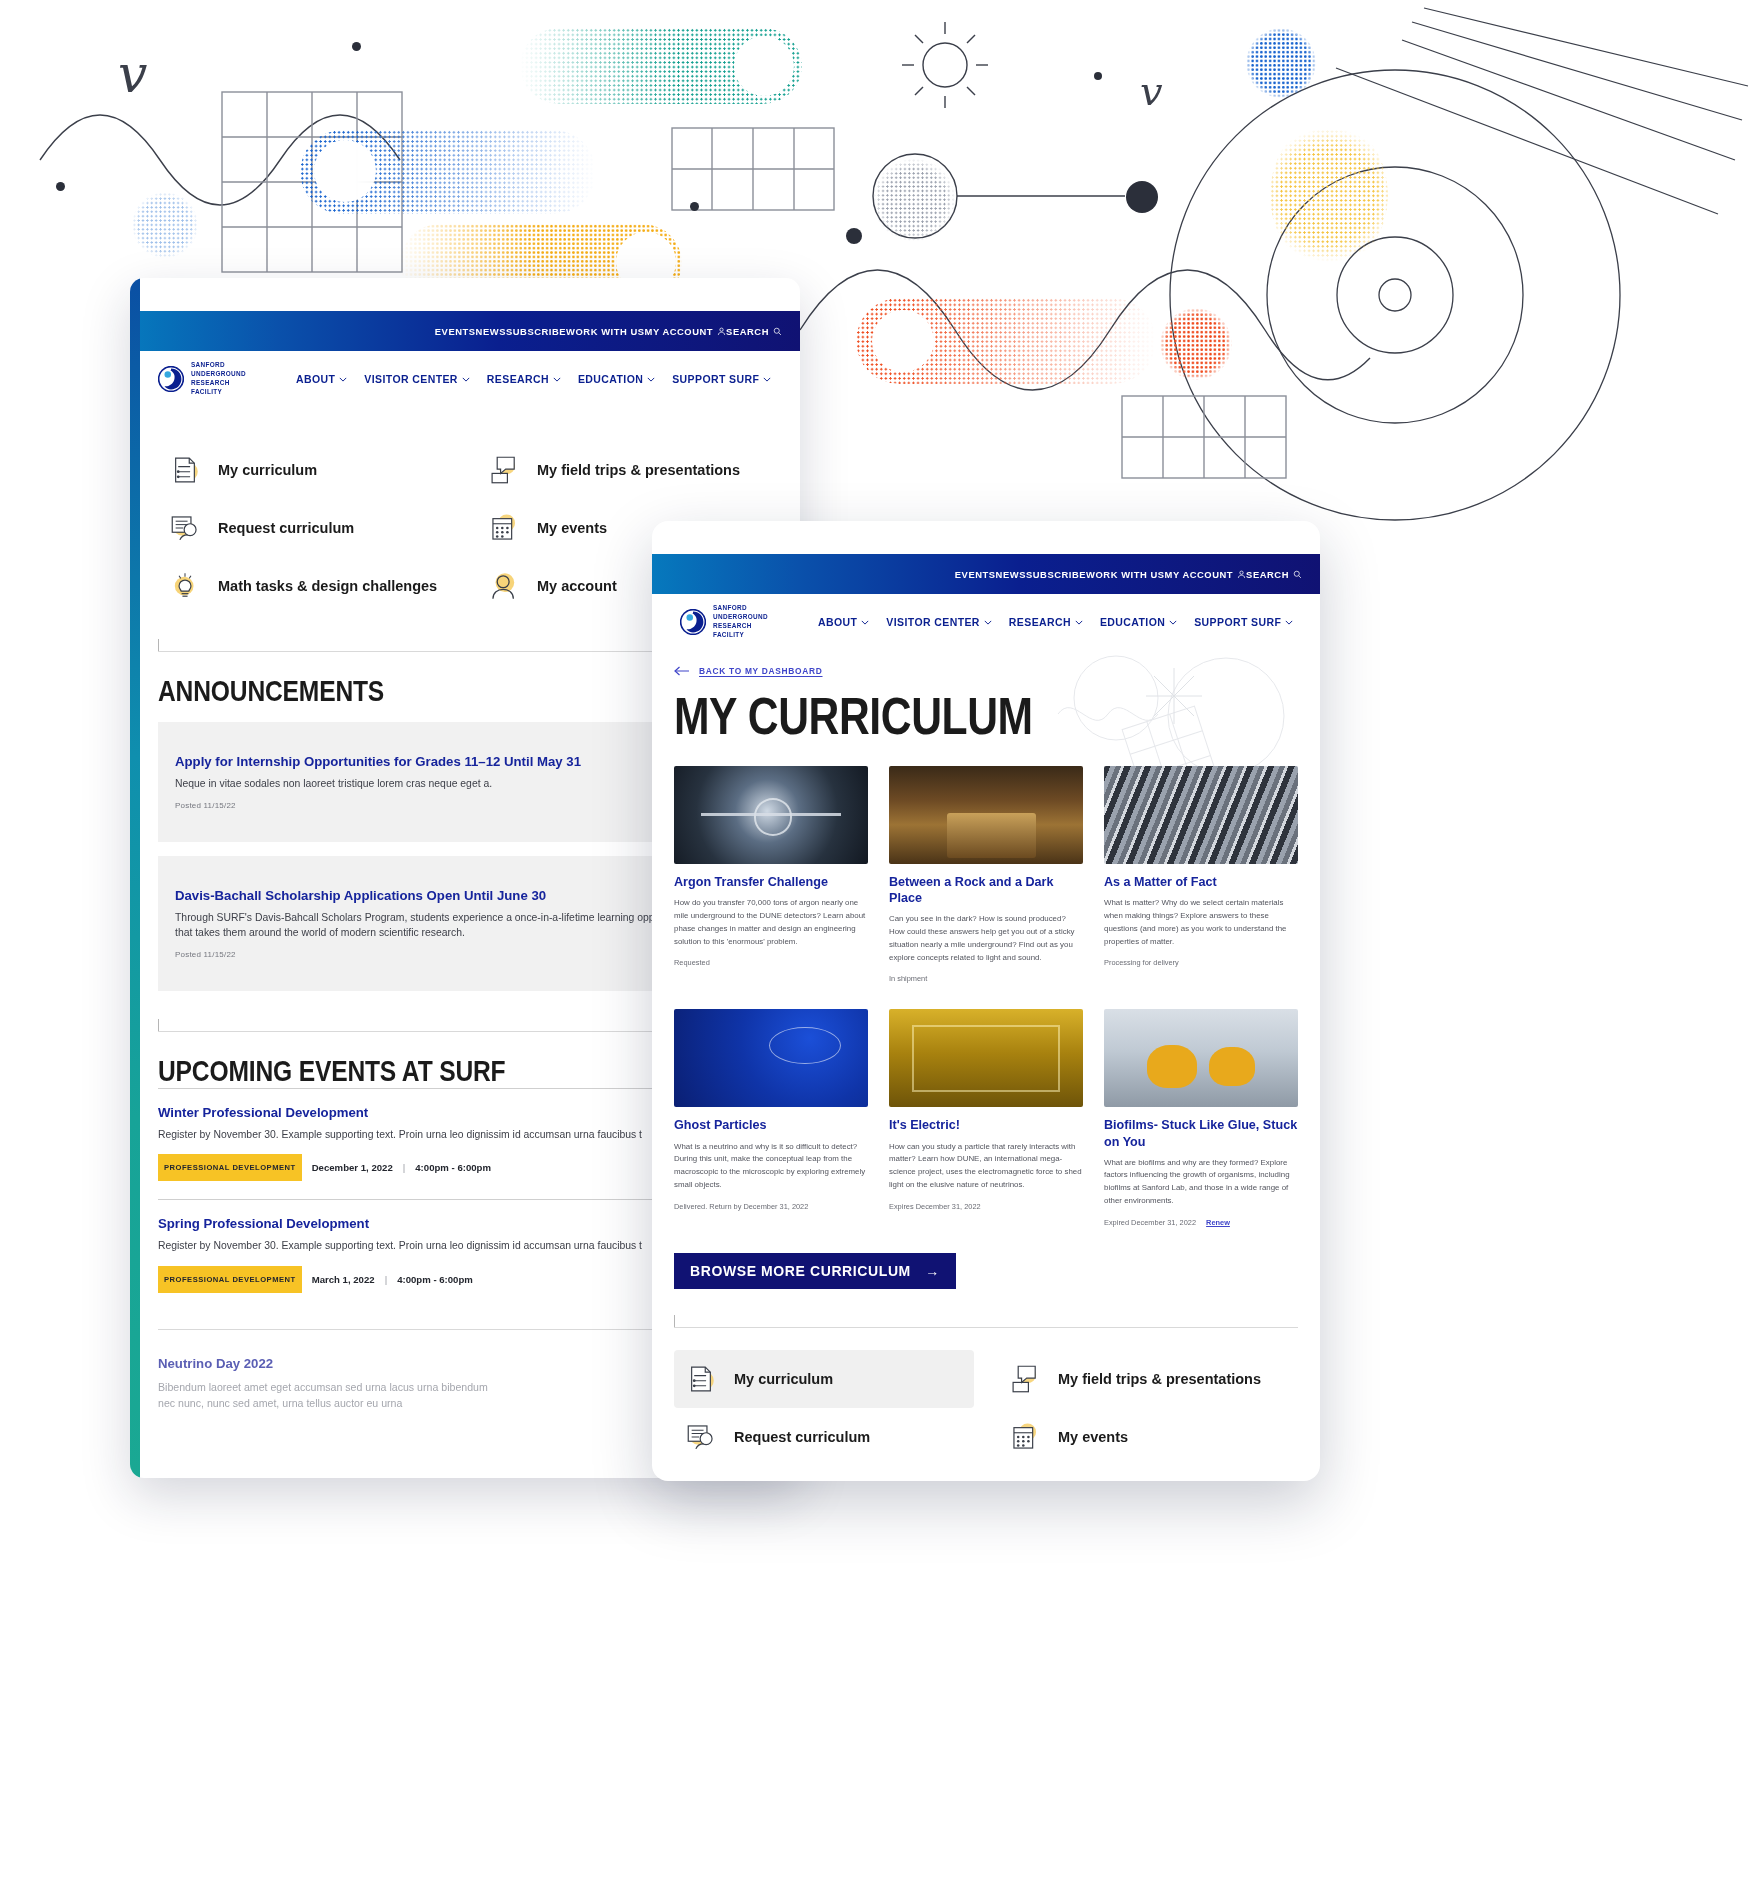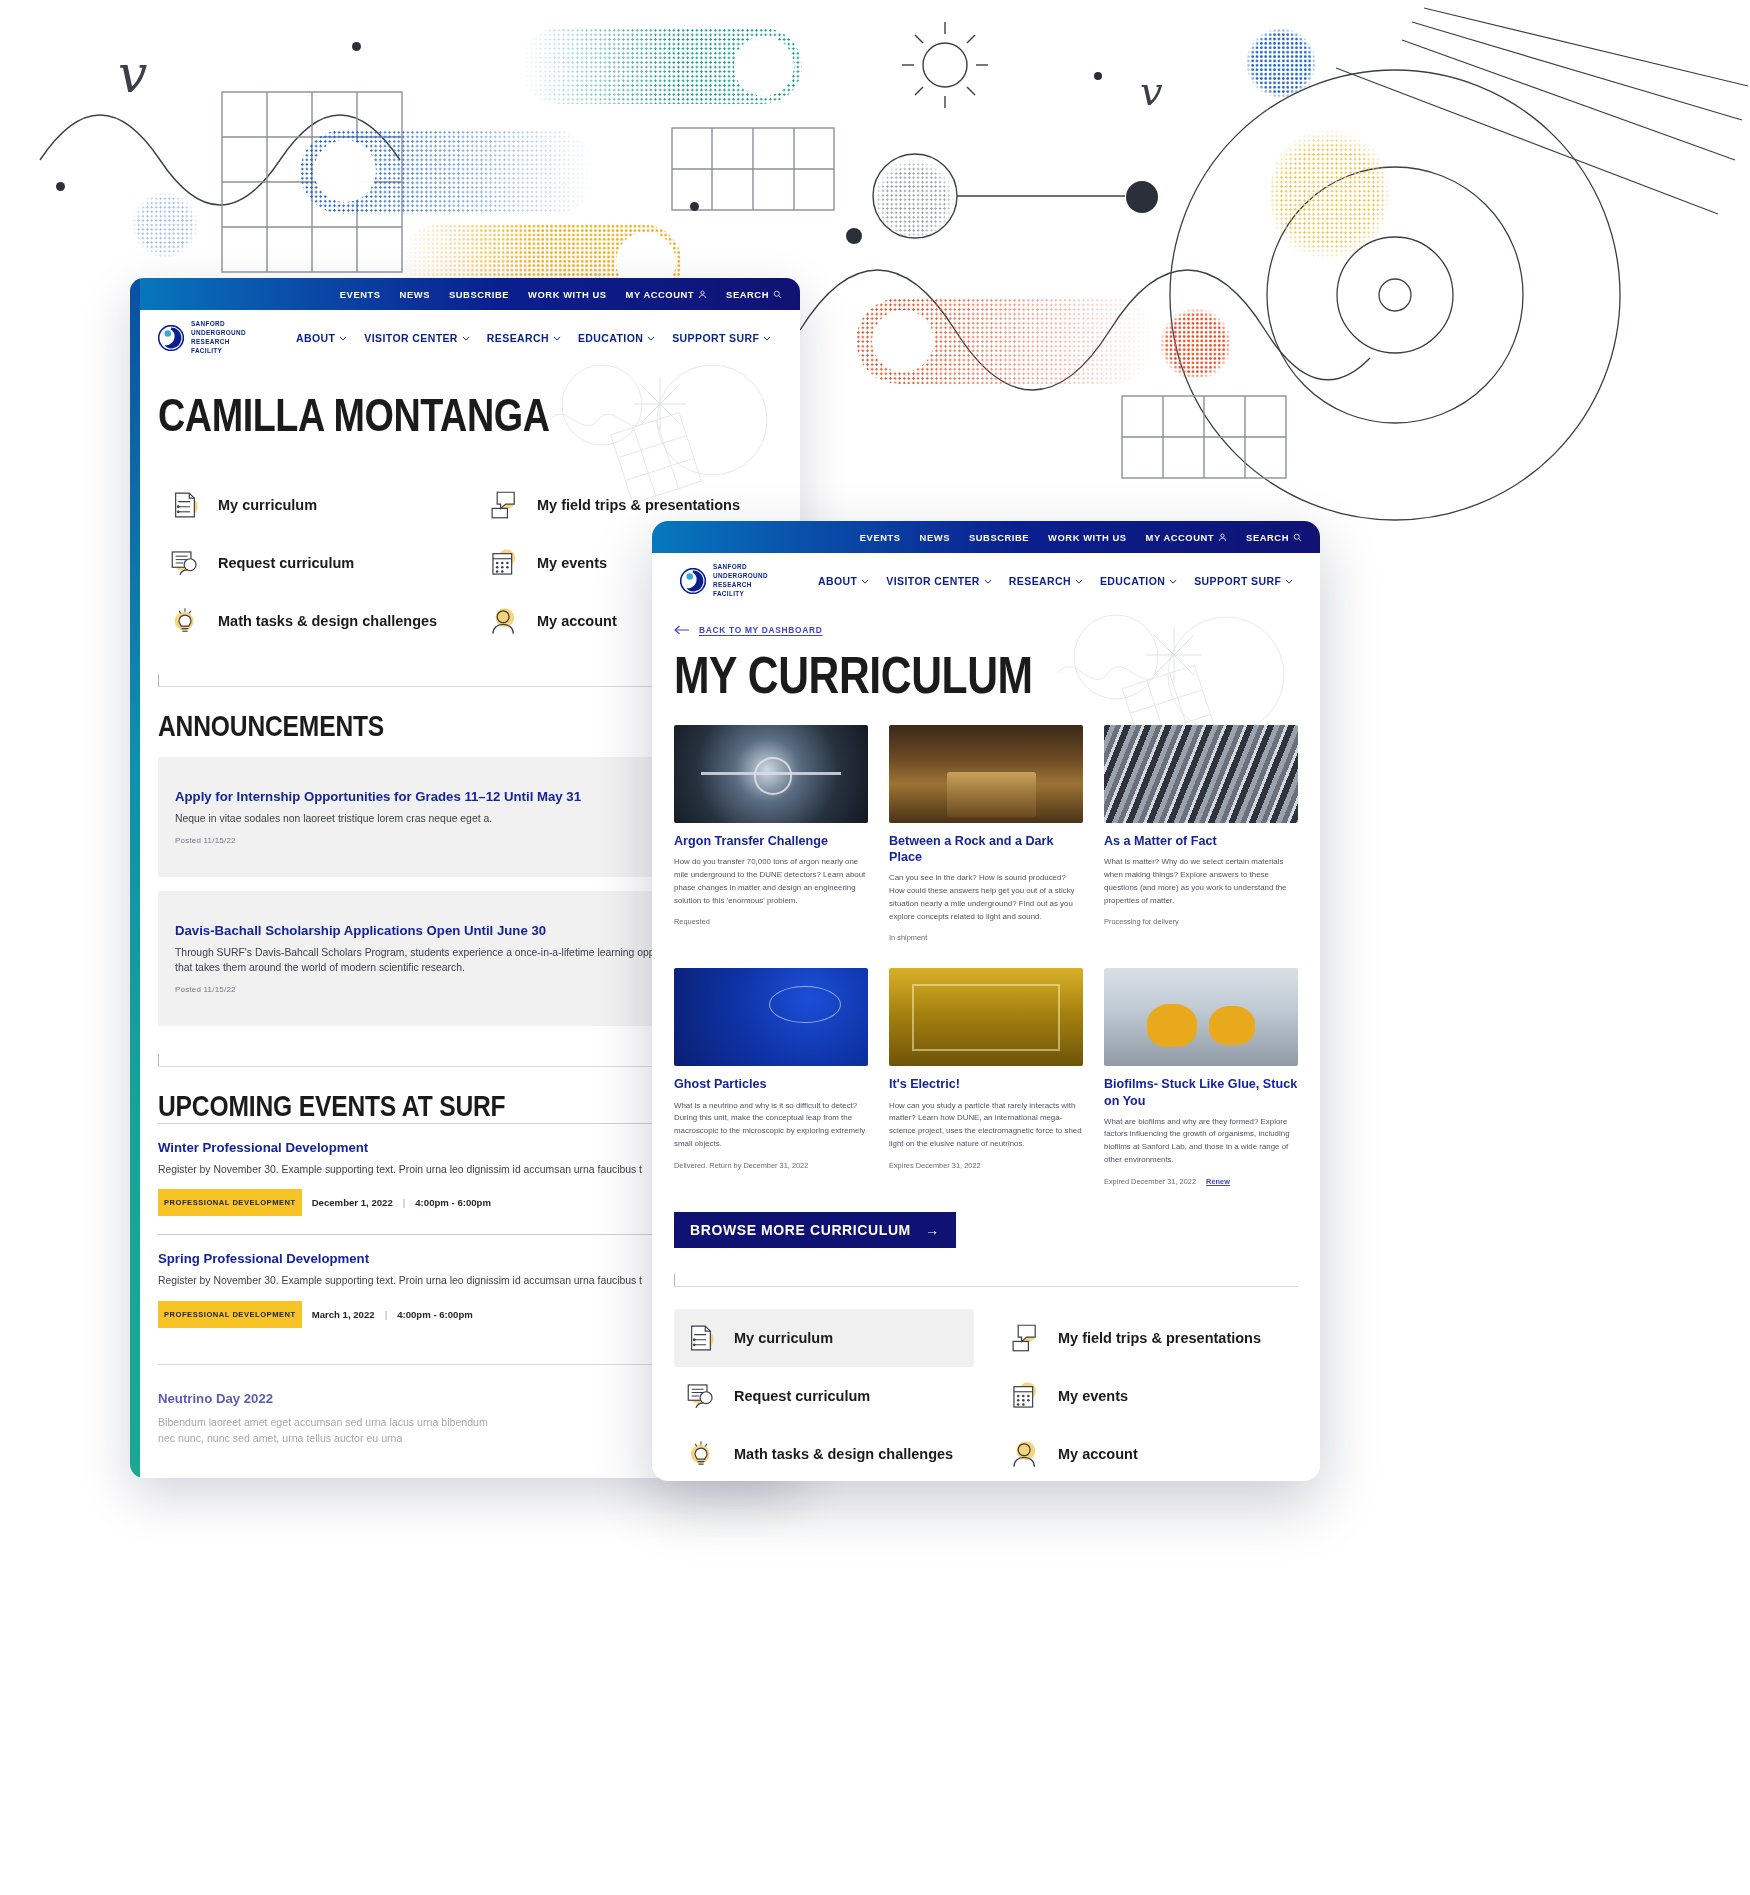--- a/index.html
+++ b/index.html
@@ -50,22 +50,22 @@
   }
   #card-curriculum {
     left: 652px; top: 521px; width: 668px; height: 960px;
     box-shadow: 0 22px 60px rgba(20,28,60,.22);
     border-radius: 16px;
   }
 
   
   .utilbar {
     background: linear-gradient(90deg,#0679bd 0%, #0a51ab 22%, #0a1f8f 55%, #101273 100%);
-    height: 32px; display:flex; align-items:center; justify-content:flex-end;
-    padding-right: 18px; gap: 19px;
+    height: 40px; display:flex; align-items:center; justify-content:flex-end;
+    padding-right: 18px;  margin-top: 33px;
   }
   .utilbar a {
     color:#fff; font-size:9.4px; font-weight:700; letter-spacing:.55px;
     text-decoration:none; display:flex; align-items:center; gap:4px;
     font-family:"Liberation Sans", sans-serif;
   }
   .utilbar svg { display:block; }
 
   .mainnav {
     background:#fff; height: 56px; display:flex; align-items:center;
@@ -386,41 +386,20 @@
       <div class="item">
         <span>SUPPORT SURF</span>
         <svg class="chev" viewBox="0 0 10 6">
             <path d="M1 1l4 4 4-4" fill="none" stroke="#0a1f8f" stroke-width="1.2"></path>
           </svg>
       </div>
     </div>
   </div>
 
   <div class="pagebody">
-    <div class="hero">
-      <svg class="compass" style="right:0;top:-6px;width:230px;height:150px" viewBox="0 0 230 150">
-        <g stroke="#c8ccd4" stroke-width="1" fill="none">
-          <circle cx="60" cy="45" r="40"></circle>
-            <circle cx="170" cy="60" r="55"></circle>
-          <path d="M8 60 C24 40 40 80 56 60 C72 40 88 80 104 60"></path>
-          <rect x="78" y="62" width="72" height="72" transform="rotate(-18 114 98)"></rect>
-          <line x1="78" y1="86" x2="150" y2="86" transform="rotate(-18 114 98)"></line>
-          <line x1="78" y1="110" x2="150" y2="110" transform="rotate(-18 114 98)"></line>
-          <line x1="102" y1="62" x2="102" y2="134" transform="rotate(-18 114 98)"></line>
-          <line x1="126" y1="62" x2="126" y2="134" transform="rotate(-18 114 98)"></line>
-          <g stroke="#b9bec8">
-              <line x1="118" y1="18" x2="118" y2="70"></line>
-              <line x1="92" y1="44" x2="144" y2="44"></line>
-            <line x1="100" y1="26" x2="136" y2="62"></line>
-              <line x1="136" y1="26" x2="100" y2="62"></line>
-            </g>
-        </g>
-      </svg>
-      <h1>CAMILLA MONTANGA</h1>
-    </div>
 
     <div class="quicklinks">
       <div class="ql">
         <svg class="qlicon" viewBox="0 0 40 40">
           <circle cx="24" cy="22" r="11" fill="#f6cf6a" opacity=".85"></circle>
           <path d="M9 6h16l6 6v22H9z" fill="#fff" stroke="#3a3f49" stroke-width="1.4"></path>
           <path d="M25 6v6h6" fill="none" stroke="#3a3f49" stroke-width="1.4"></path>
           <line x1="12" y1="16" x2="26" y2="16" stroke="#3a3f49" stroke-width="1.3"></line>
           <line x1="12" y1="22" x2="26" y2="22" stroke="#3a3f49" stroke-width="1.3"></line>
           <line x1="12" y1="28" x2="26" y2="28" stroke="#3a3f49" stroke-width="1.3"></line>

